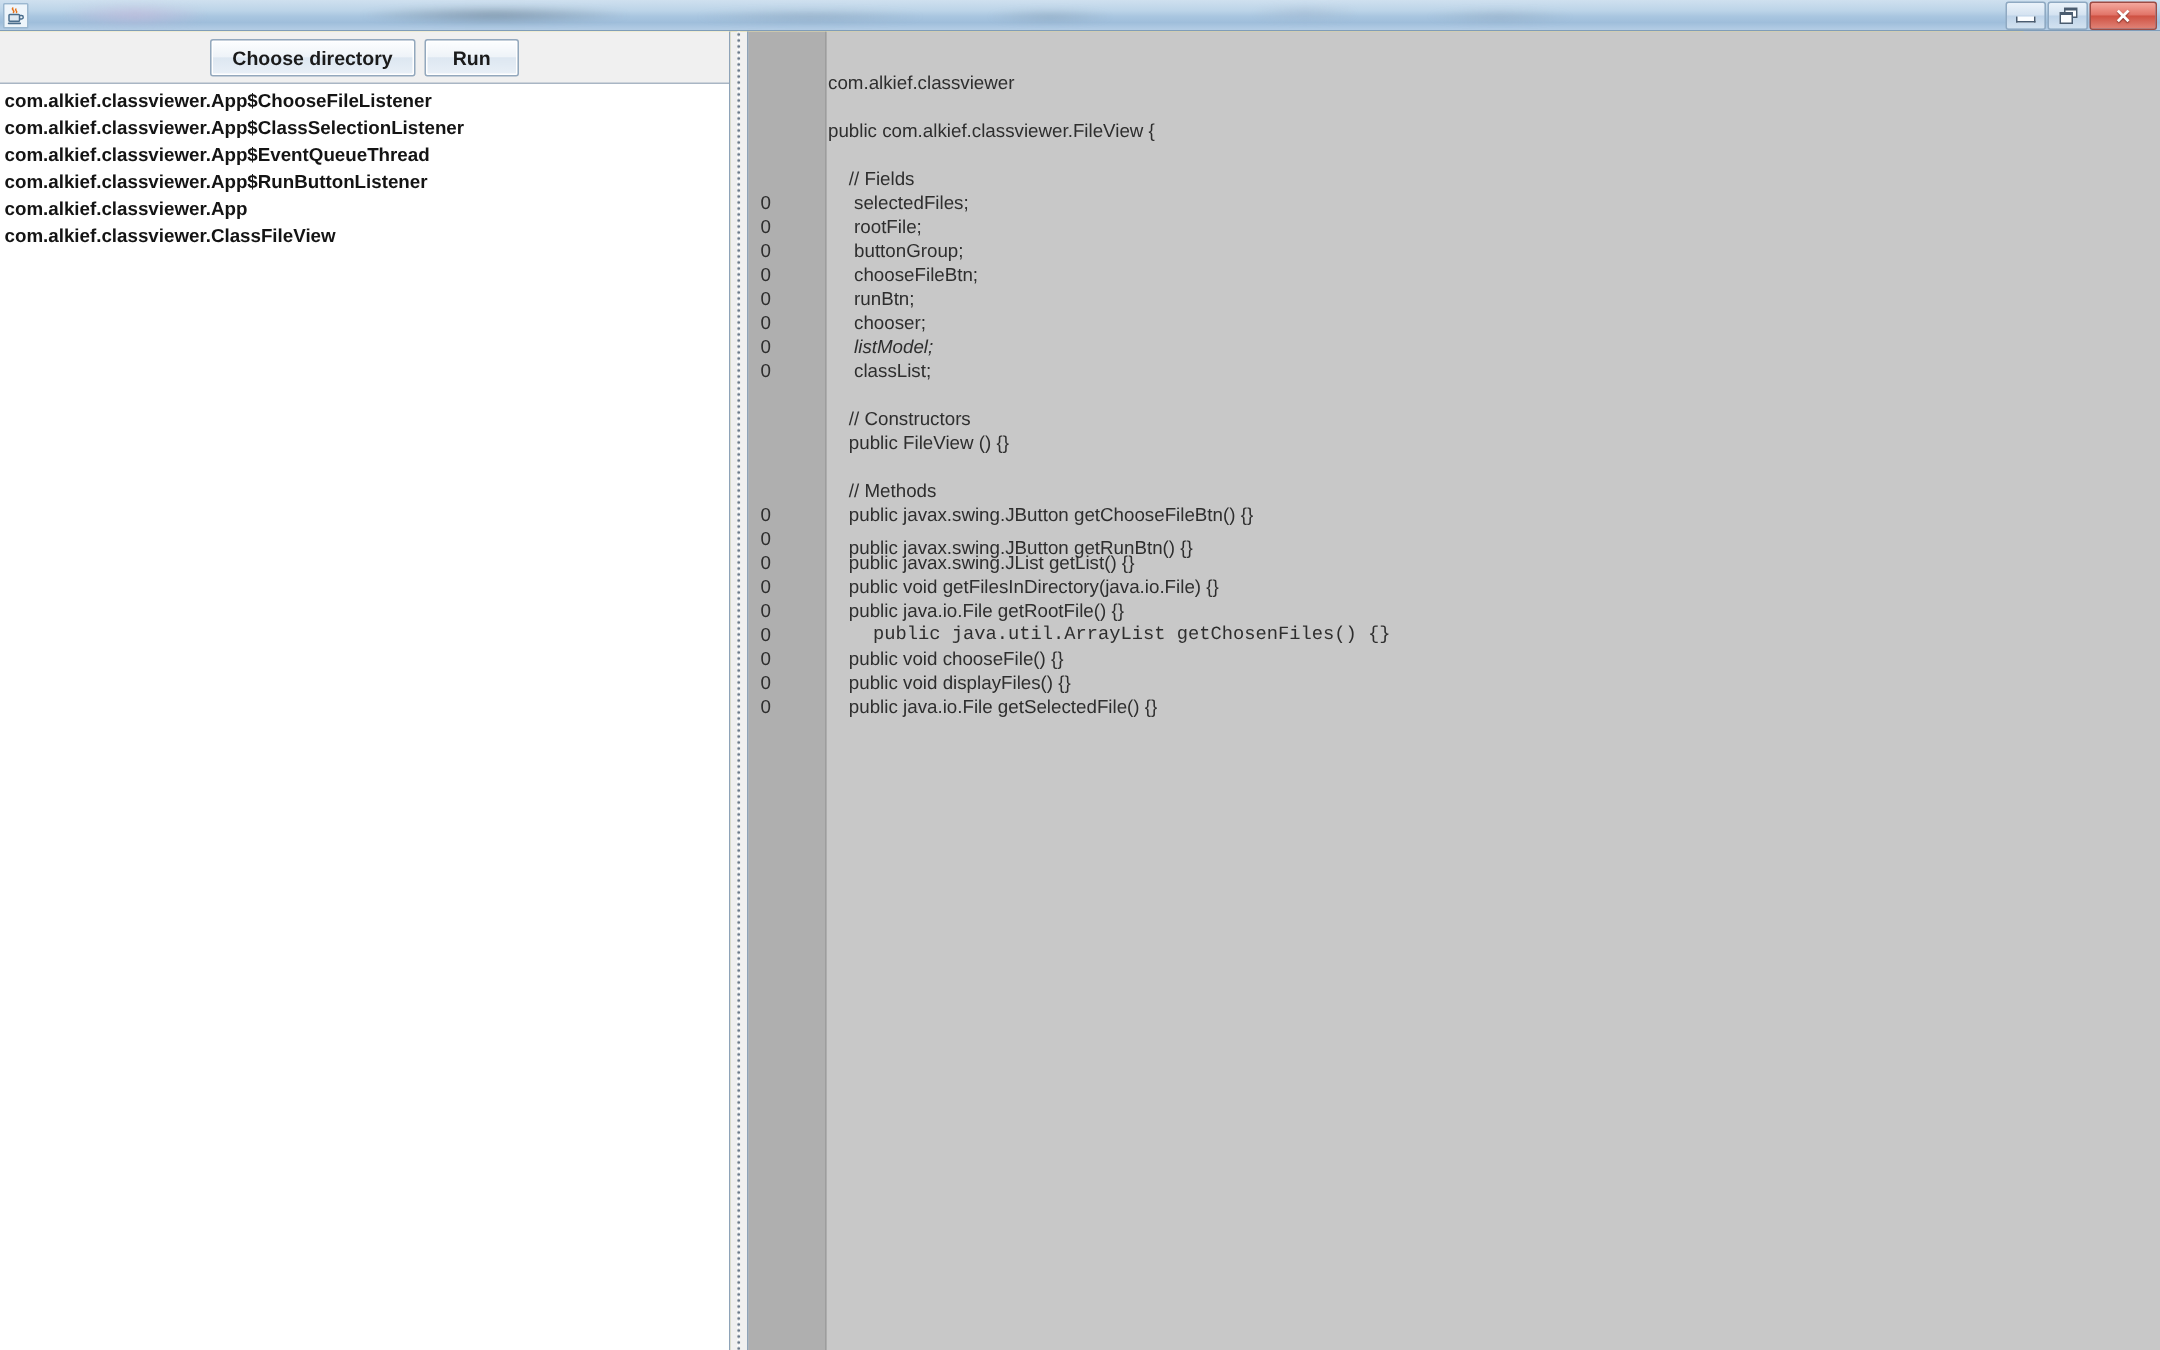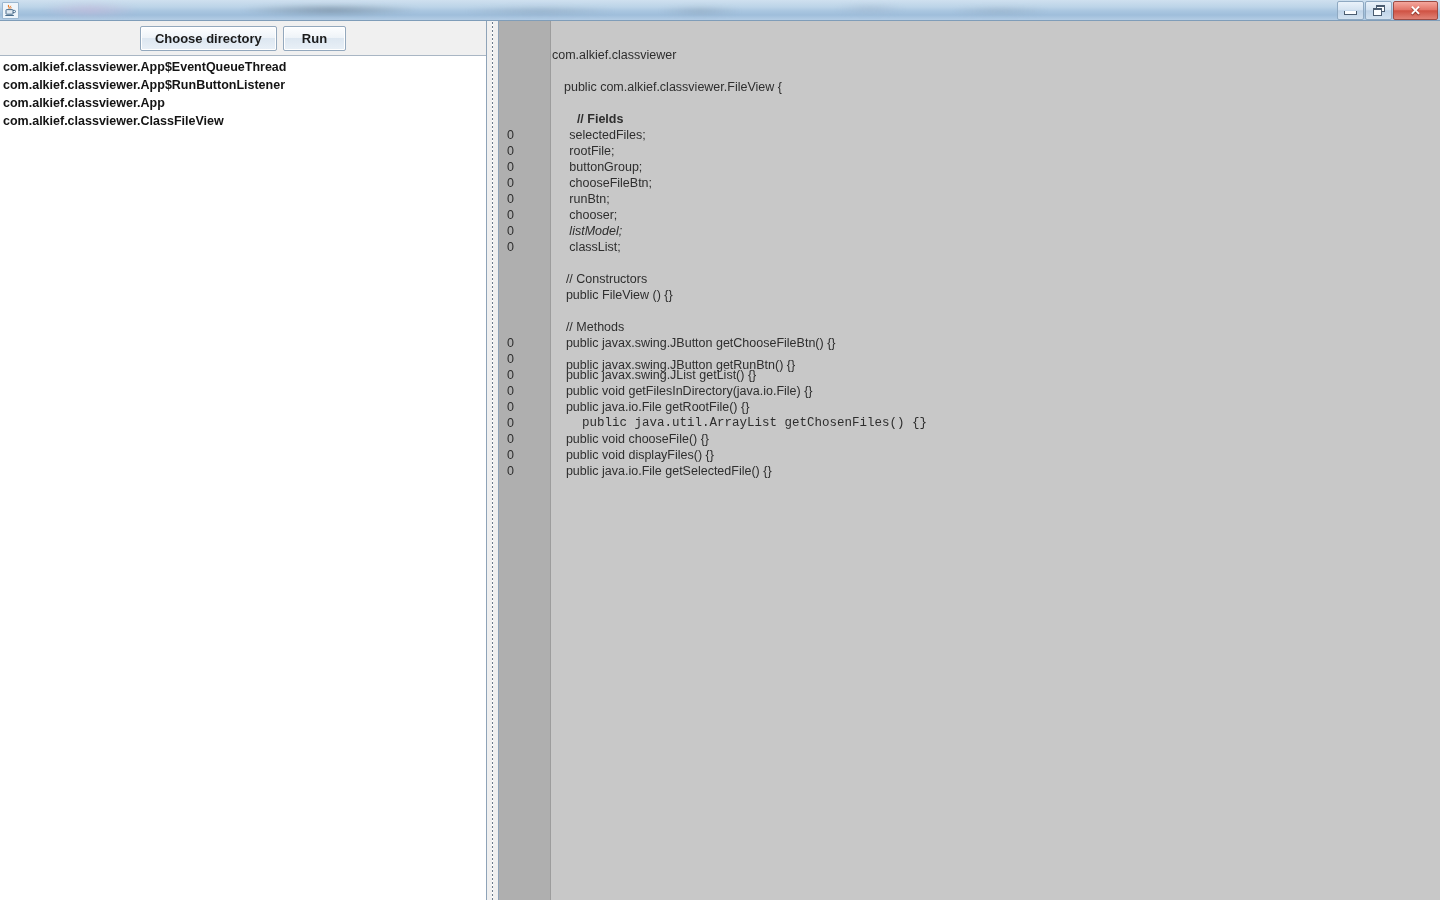--- a/index.html
+++ b/index.html
@@ -271,20 +271,22 @@
   <div class="window-body">
 
     <div class="left-pane">
 
       <div class="toolbar">
         <button class="swing-btn">Choose directory</button>
         <button class="swing-btn run">Run</button>
       </div>
 
       <div class="class-list" id="class-list">
+          <div class="class-row">com.alkief.classviewer.App$ChooseFileListener</div>
+          <div class="class-row">com.alkief.classviewer.App$ClassSelectionListener</div>
           <div class="class-row">com.alkief.classviewer.App$EventQueueThread</div>
           <div class="class-row">com.alkief.classviewer.App$RunButtonListener</div>
           <div class="class-row">com.alkief.classviewer.App</div>
           <div class="class-row">com.alkief.classviewer.ClassFileView</div>
         </div>
     </div>
 
     <div class="divider">
       <div class="divider-dots"></div>
     </div>
@@ -304,22 +306,22 @@
           <div class="gutter-num" style="top: 346px;">0</div>
           <div class="gutter-num" style="top: 362px;">0</div>
           <div class="gutter-num" style="top: 378px;">0</div>
           <div class="gutter-num" style="top: 394px;">0</div>
           <div class="gutter-num" style="top: 410px;">0</div>
           <div class="gutter-num" style="top: 426px;">0</div>
           <div class="gutter-num" style="top: 442px;">0</div>
         </div>
       <div class="code-area" id="code-area">
           <div class="code-line" style="left: 0px; top: 26px;">com.alkief.classviewer</div>
-          <div class="code-line" style="left: 0px; top: 58px; margin-left: 12px;">public com.alkief.classviewer.FileView {</div>
-          <div class="code-line" style="left: 11px; top: 90px; font-weight: bold;">    // Fields</div>
+          <div class="code-line" style="left: 0px; top: 58px;">public com.alkief.classviewer.FileView {</div>
+          <div class="code-line" style="left: 0px; top: 90px;">    // Fields</div>
           <div class="code-line" style="left: 0px; top: 106px;">     selectedFiles;</div>
           <div class="code-line" style="left: 0px; top: 122px;">     rootFile;</div>
           <div class="code-line" style="left: 0px; top: 138px;">     buttonGroup;</div>
           <div class="code-line" style="left: 0px; top: 154px;">     chooseFileBtn;</div>
           <div class="code-line" style="left: 0px; top: 170px;">     runBtn;</div>
           <div class="code-line" style="left: 0px; top: 186px;">     chooser;</div>
           <div class="code-line" style="left: 0px; top: 202px; font-style: italic;">     listModel;</div>
           <div class="code-line" style="left: 0px; top: 218px;">     classList;</div>
           <div class="code-line" style="left: 0px; top: 250px;">    // Constructors</div>
           <div class="code-line" style="left: 0px; top: 266px;">    public FileView () {}</div>

